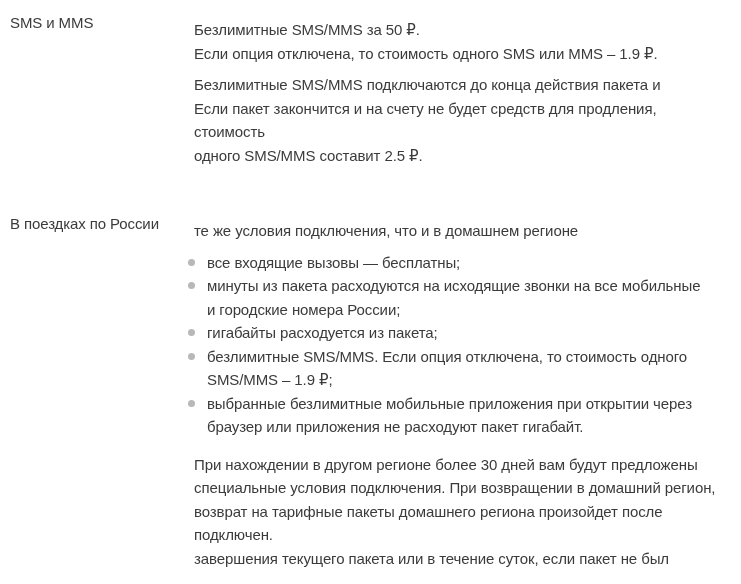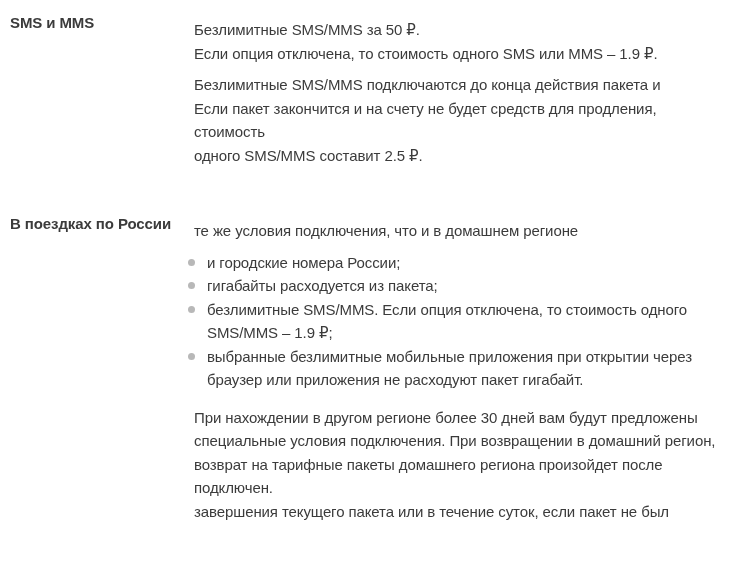--- a/index.html
+++ b/index.html
@@ -26,21 +26,21 @@
     display: flex;
     align-items: flex-start;
   }
   .row + .row {
     margin-top: 36px;
     justify-content: space-between;
   }
   .label {
     flex: 0 0 176px;
     width: 176px;
-    font-weight: bold;
+    font-weight: normal;
     padding-top: 1px;
     color: var(--text, #3b3b3b);
   }
   .content {
     flex: 1;
     min-width: 0;
   }
   .content > * + * {
     margin-top: 28px;
   }
@@ -100,20 +100,27 @@
       <div class="row">
         <div class="label">В поездках по России</div>
         <div class="content">
           <div class="para">
             <div class="line">те же условия подключения, что и в домашнем регионе</div>
           </div>
           <ul class="list">
             <li class="item">
               <span class="dot"></span>
               <div class="item-text">
+                <div class="line">все входящие вызовы — бесплатны;</div>
+              </div>
+            </li>
+            <li class="item">
+              <span class="dot"></span>
+              <div class="item-text">
+                <div class="line">минуты из пакета расходуются на исходящие звонки на все мобильные</div>
                 <div class="line">и городские номера России;</div>
               </div>
             </li>
             <li class="item">
               <span class="dot"></span>
               <div class="item-text">
                 <div class="line">гигабайты расходуется из пакета;</div>
               </div>
             </li>
             <li class="item">

